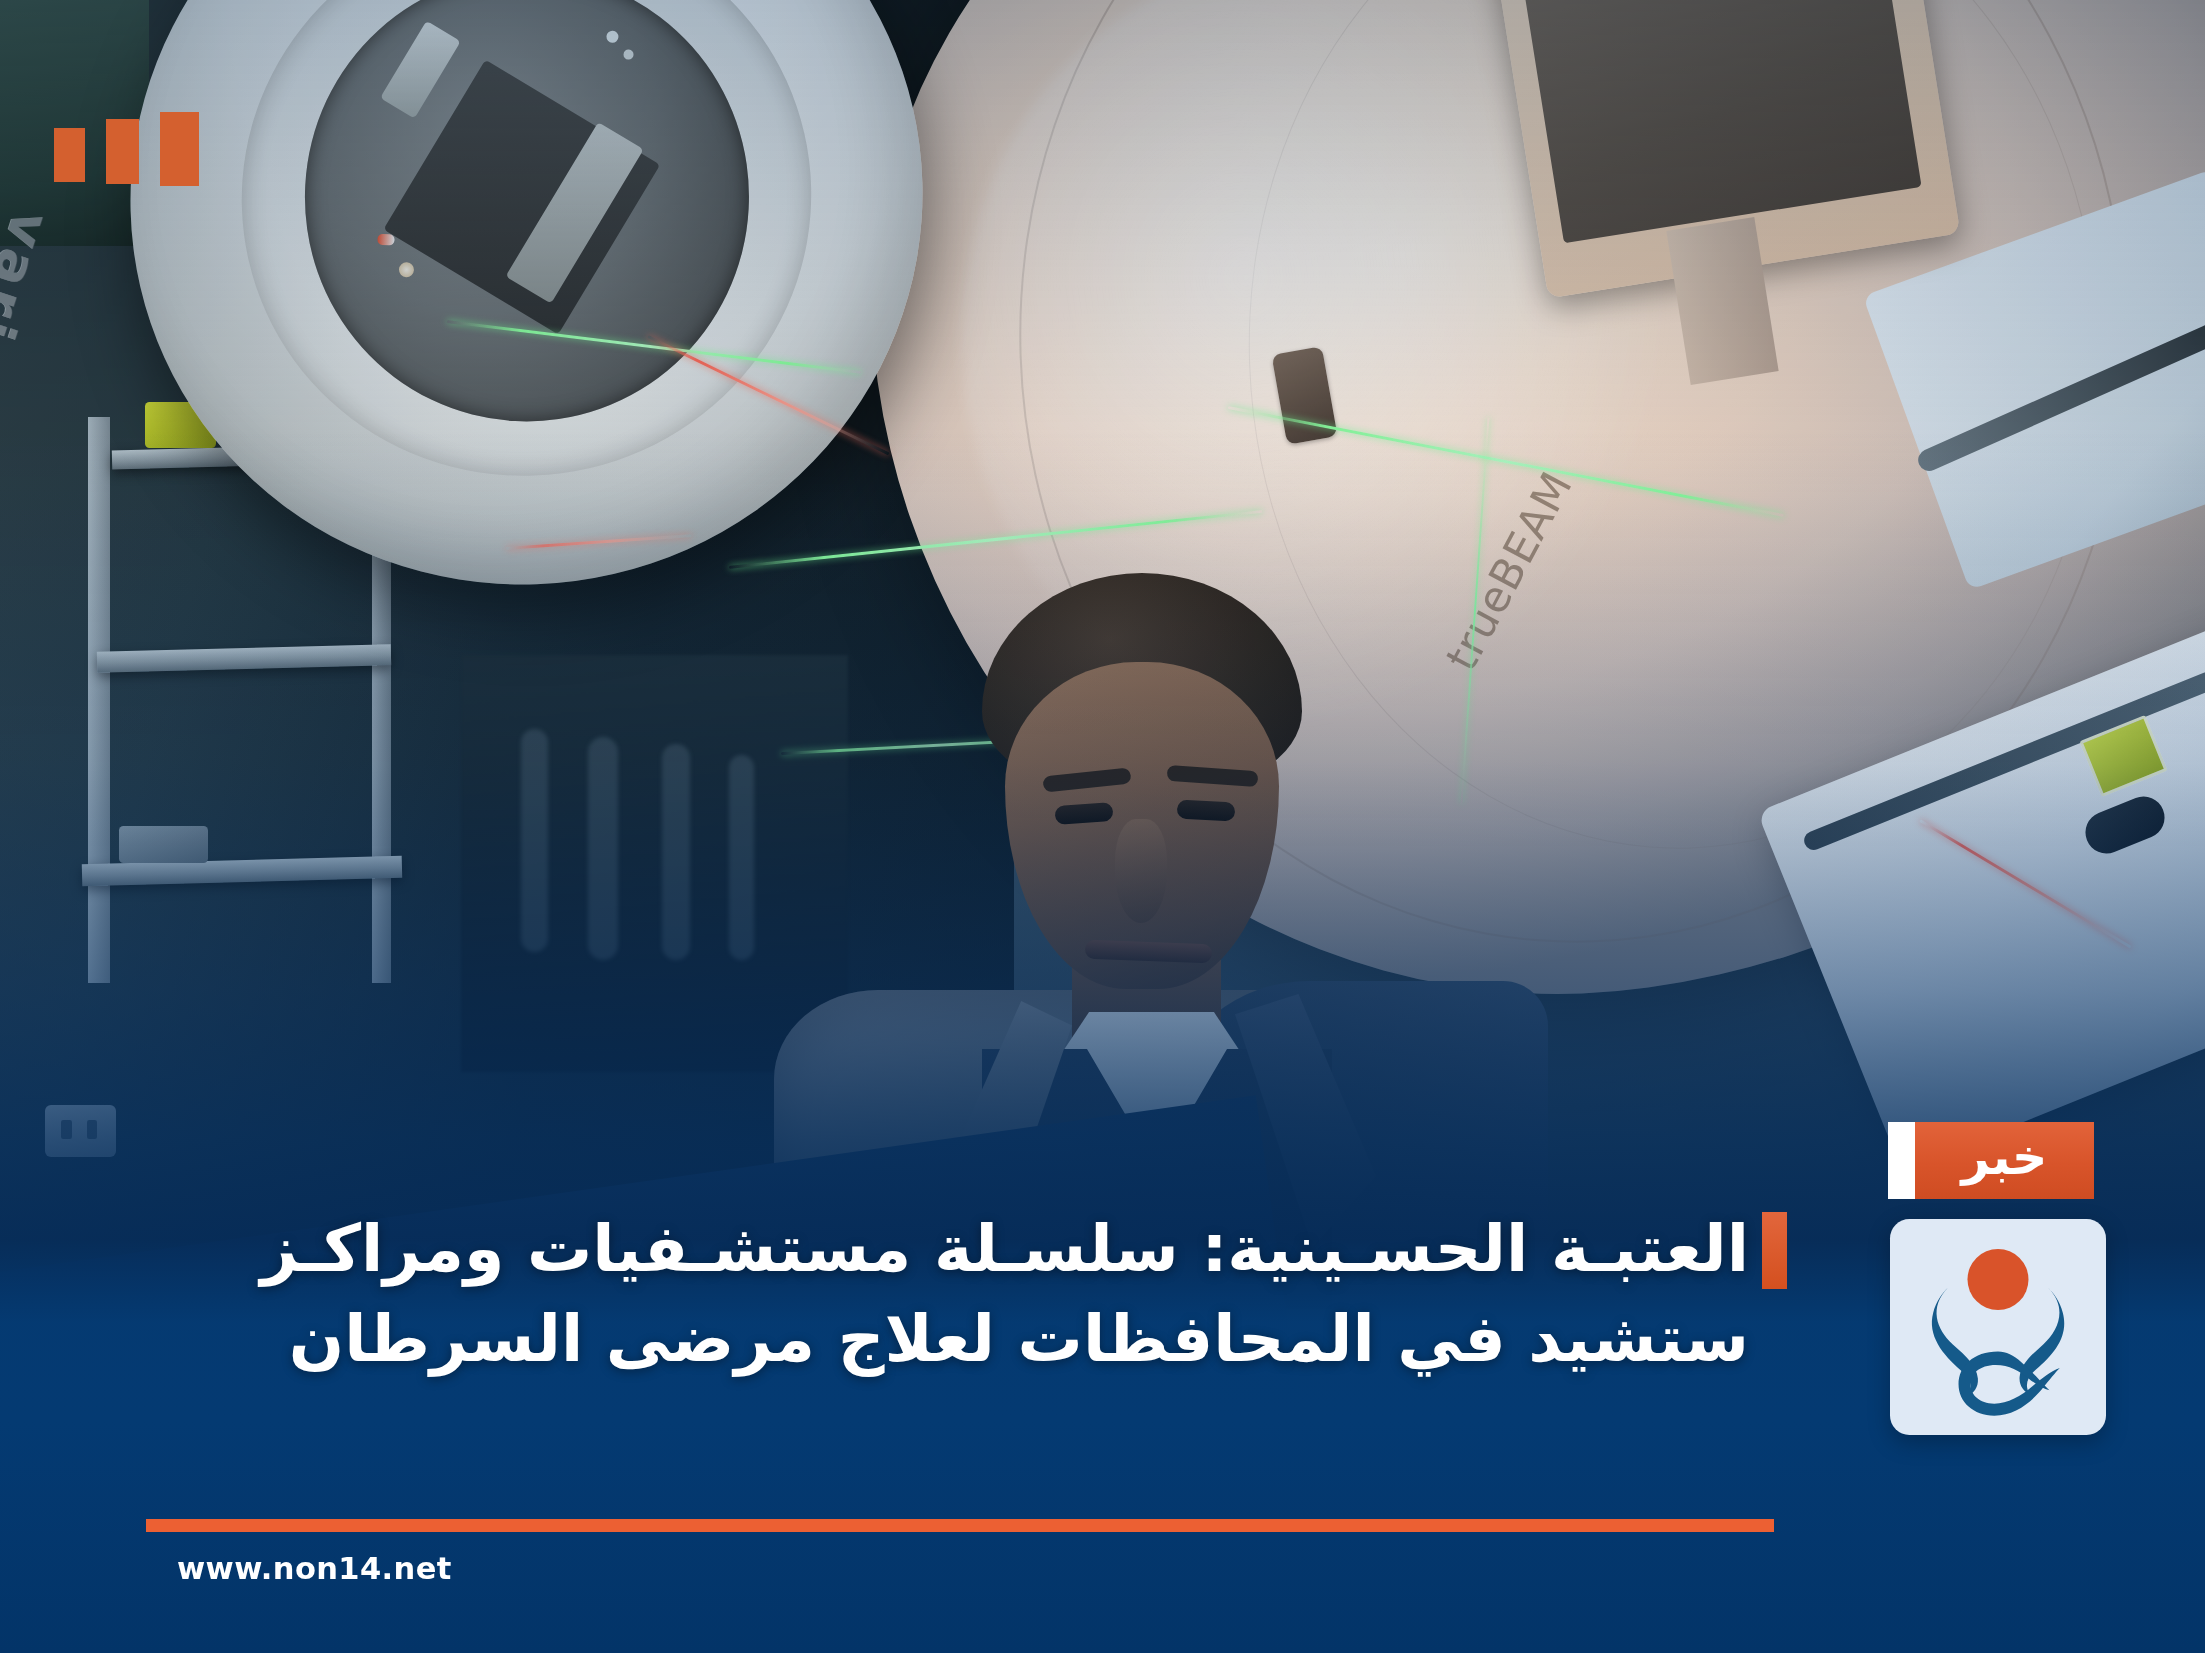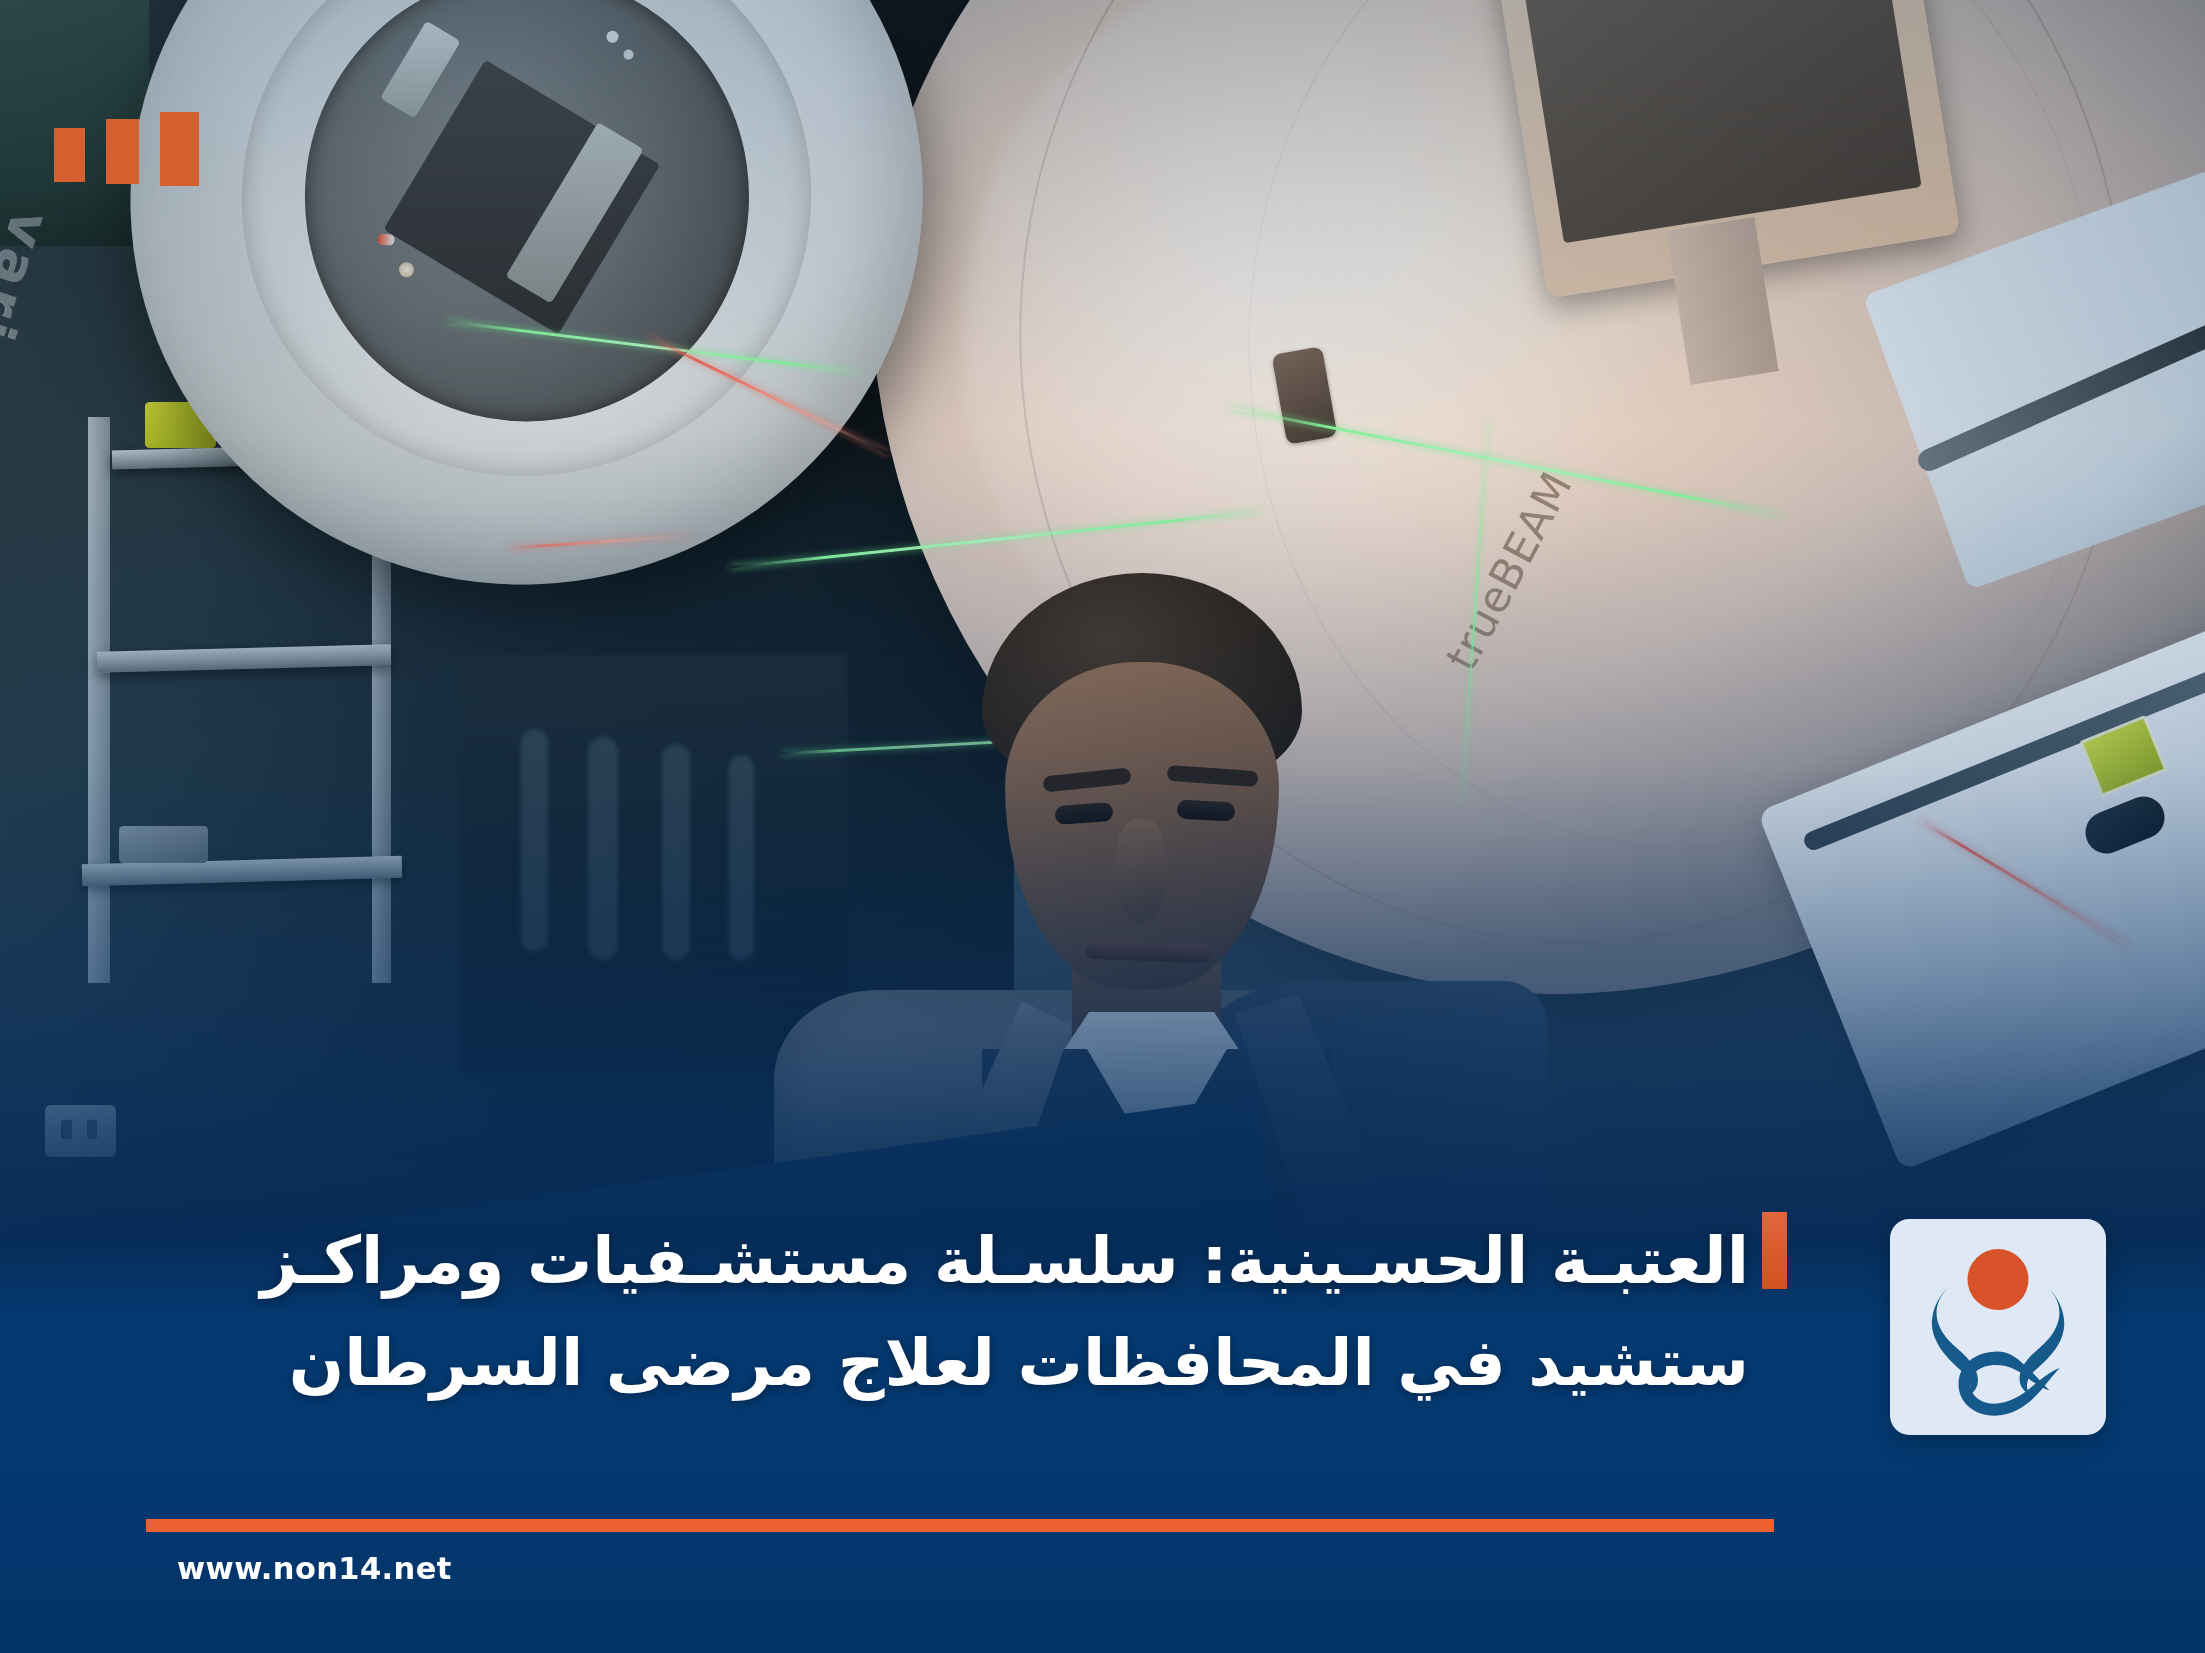--- a/index.html
+++ b/index.html
@@ -511,21 +511,20 @@
     text-align: right;
   }
   .headline-line {
     color: #ffffff;
     font-size: 65px;
     font-weight: 700;
     line-height: 1.38;
     letter-spacing: 0px;
     text-shadow: 0 2.2px 10.4px rgba(0,0,0,.40);
     white-space: nowrap;
-    margin-top: 12px;
   }
   .hl-accent {
     position: absolute;
     left: 1762px; top: 1212px;
     width: 25px; height: 77px;
     background: linear-gradient(180deg, #e2663c, #d4501f);
     z-index: 42;
   }
 
   
@@ -647,20 +646,24 @@
     <i class="cb2"></i>
     <i class="cb3"></i>
   </div>
 
   <div class="hl-accent"></div>
   <div class="headline-wrap">
     <div class="headline-line">العتبـة الحسـينية: سلسـلة مستشـفيات ومراكـز</div>
     <div class="headline-line">ستشيد في المحافظات لعلاج مرضى السرطان</div>
   </div>
 
+  <div class="news-badge">
+    <div class="pill">خبر</div>
+    <div class="tick"></div>
+  </div>
 
   <div class="logo-card">
     <div class="head-dot"></div>
     <svg viewBox="0 0 290 290" aria-hidden="true">
       <path d="M78 92 C 52 118, 62 148, 84 168 C 104 186, 116 196, 118 214 C 119 226, 112 234, 104 238
                C 112 226, 108 214, 96 204 C 70 182, 50 156, 58 126 C 62 110, 70 100, 78 92 Z" fill="#155a8a"></path>
       <path d="M212 92 C 238 118, 228 148, 206 168 C 186 186, 176 196, 174 212 C 173 224, 180 232, 188 236
                C 180 224, 184 212, 196 202 C 222 180, 240 156, 232 126 C 228 110, 220 100, 212 92 Z" fill="#155a8a"></path>
       <path d="M145 178 C 112 178, 92 198, 92 222 C 92 246, 112 264, 140 264
                C 168 264, 190 246, 206 226 C 214 216, 222 206, 228 200

